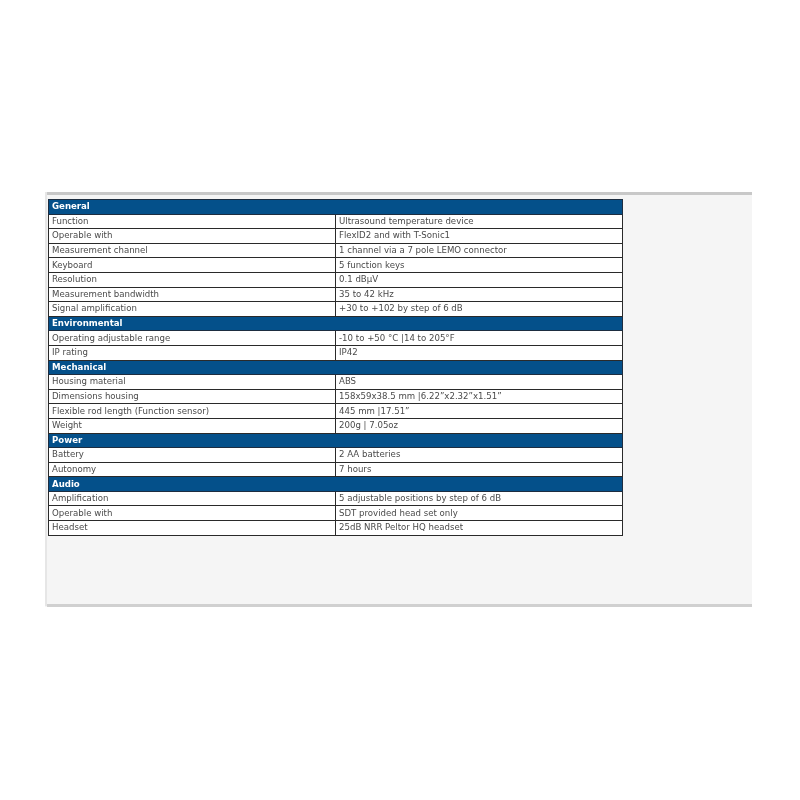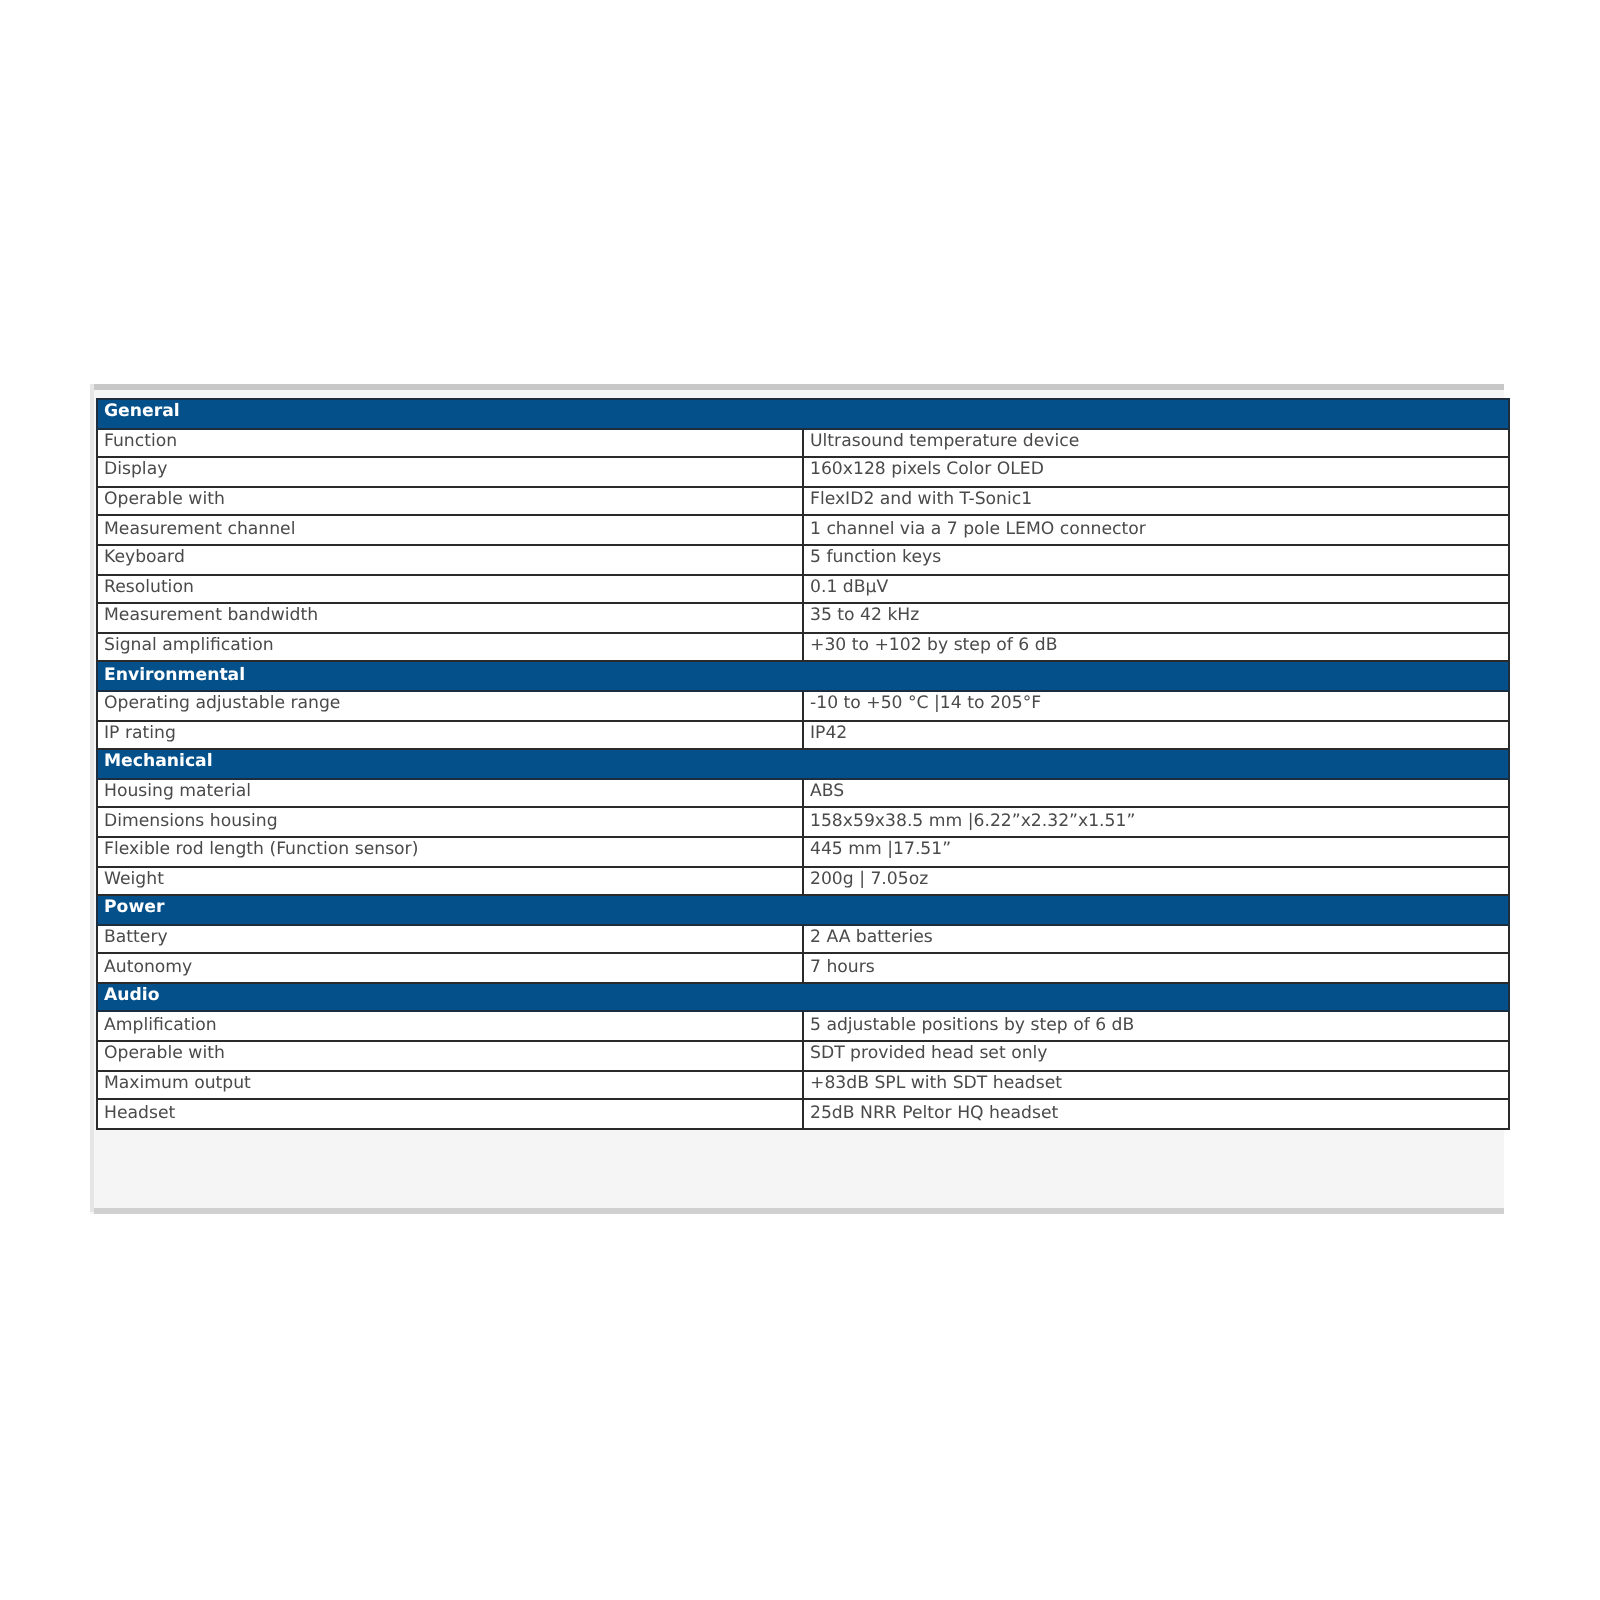--- a/index.html
+++ b/index.html
@@ -5,21 +5,21 @@
     html, body { margin: 0; padding: 0; background: #ffffff; }
     body { width: 800px; height: 800px; position: relative; overflow: hidden; }
     .frame {
       position: absolute; left: 45px; top: 192px; width: 707px; height: 415px;
       background: #f5f5f5;
     }
     .topbar { position: absolute; left: 47px; top: 192px; width: 705px; height: 3px; background: #c8c8c8; }
     .botbar { position: absolute; left: 47px; top: 604px; width: 705px; height: 3px; background: #d0d0d0; }
     .leftbar { position: absolute; left: 45px; top: 192px; width: 2px; height: 414px; background: #e6e6e6; }
     table.spec {
-      position: absolute; left: 48px; top: 199px; width: 707px;
+      position: absolute; left: 48px; top: 199px; width: 575px;
       border-collapse: collapse;
       font-family: "DejaVu Sans", sans-serif; font-size: 8.6px; color: #4a4a4a;
       table-layout: fixed;
       background: #ffffff;
     }
     table.spec td {
       border: 1.3px solid #2a2a2a;
       height: 13.6px; padding: 0 0 0 3px;
       white-space: nowrap; overflow: hidden; line-height: 13px;
     }
@@ -38,24 +38,20 @@
 <div class="botbar"></div>
 
 <table class="spec">
   <tbody>
     <tr class="section">
       <td colspan="2">General</td>
     </tr>
     <tr>
         <td class="k">Function</td>
         <td>Ultrasound temperature device</td>
-      </tr>
-    <tr>
-        <td class="k">Display</td>
-        <td>160x128 pixels Color OLED</td>
       </tr>
     <tr>
         <td class="k">Operable with</td>
         <td>FlexID2 and with T-Sonic1</td>
       </tr>
     <tr>
         <td class="k">Measurement channel</td>
         <td>1 channel via a 7 pole LEMO connector</td>
       </tr>
     <tr>
@@ -124,21 +120,17 @@
     </tr>
     <tr>
         <td class="k">Amplification</td>
         <td>5 adjustable positions by step of 6 dB</td>
       </tr>
     <tr>
         <td class="k">Operable with</td>
         <td>SDT provided head set only</td>
       </tr>
     <tr>
-        <td class="k">Maximum output</td>
-        <td>+83dB SPL with SDT headset</td>
-      </tr>
-    <tr>
         <td class="k">Headset</td>
         <td>25dB NRR Peltor HQ headset</td>
       </tr>
   </tbody>
 </table>
 
 </body></html>

